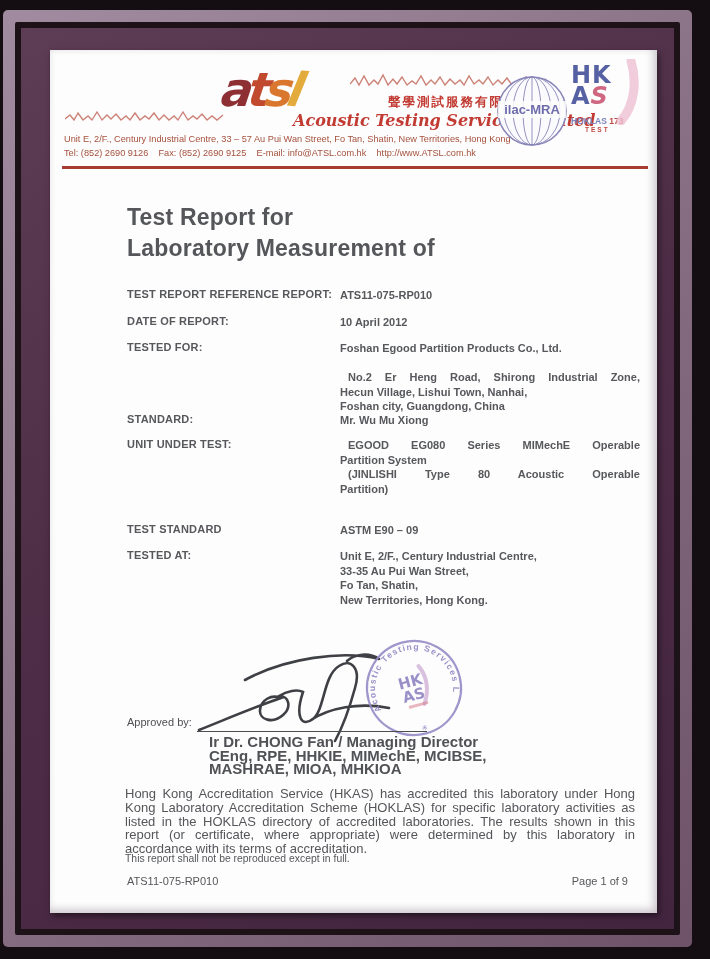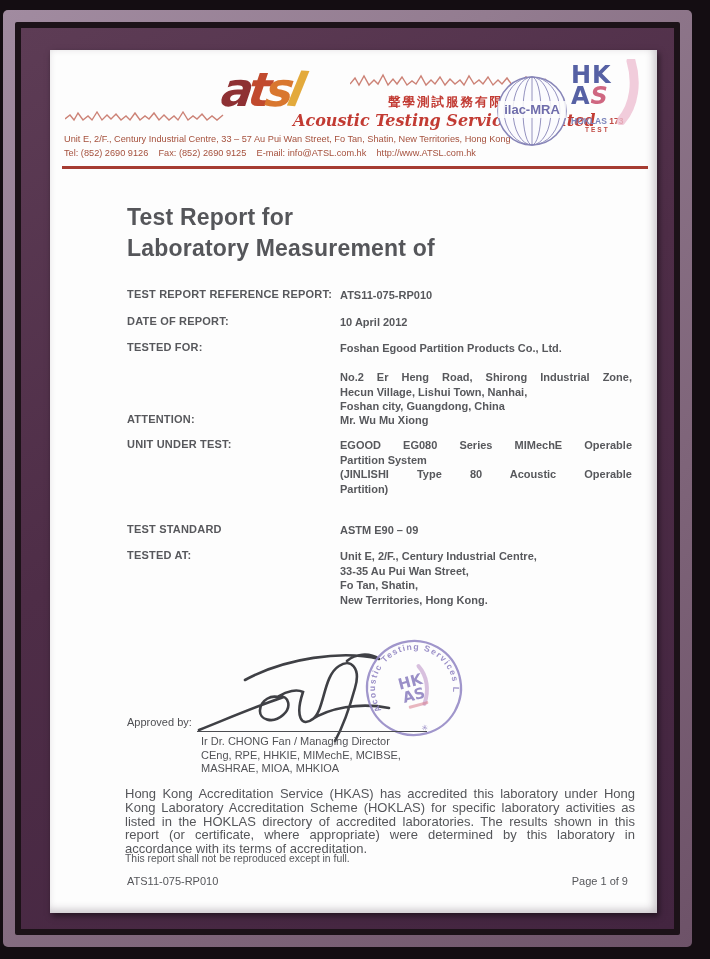--- a/index.html
+++ b/index.html
@@ -43,27 +43,27 @@
 
   
   .title { position:absolute; left:77px; top:146px; font-size:23px; font-weight:bold; line-height:31px;
     color:#55565a; letter-spacing:.2px;margin-top:6px; }
 
   
   .row { position:absolute; left:77px; width:506px; font-size:11px; font-weight:bold; color:#57585c; }
   .lbl { position:absolute; left:0; top:0; white-space:nowrap; letter-spacing:.2px; }
   .val { position:absolute; left:213px; top:0; width:292px; line-height:14.5px; }
   .vline { width:292px; }
-  .stretch { text-align:justify; text-align-last:justify; }
+  .stretch { text-align:justify; text-align-last:justify;margin-left:8px; }
 
   
   .approved { position:absolute; left:77px; top:666px; font-size:11px; color:#4e4f53; }
   .sigline { position:absolute; left:147px; top:681px; width:230px; border-top:1.6px solid #4c4d51; }
   .sig-svg { position:absolute; left:143px; top:596px; }
-  .signame { position:absolute; left:151px; top:685px; font-size:11px; font-weight:400; color:#515256; line-height:13.5px; }
+  .signame { position:absolute; left:159px; top:685px; font-size:15px; font-weight:700; color:#515256; line-height:13.5px; }
   .stamp { position:absolute; left:312px; top:586px; opacity:.88; }
 
   
   .accred { position:absolute; left:75px; top:737px; width:510px; font-size:13px; line-height:13.8px;
     color:#55565a; text-align:justify; }
   .note { position:absolute; left:75px; top:803px; font-size:10.4px; color:#55565a; }
   .docline { position:absolute; left:77px; top:825px; right:29px; font-size:11px; color:#55565a;
     display:flex; justify-content:space-between; }
 </style>
 </head>
@@ -130,21 +130,21 @@
             <div class="val">Foshan Egood Partition Products Co., Ltd.</div>
           </div>
           <div class="row" style="top:320px">
             <div class="val">
               <div class="vline stretch">No.2 Er Heng Road, Shirong Industrial Zone,</div>
               <div class="vline">Hecun Village, Lishui Town, Nanhai,</div>
               <div class="vline">Foshan city, Guangdong, China</div>
             </div>
           </div>
           <div class="row" style="top:363px">
-            <div class="lbl">ATTENTION:</div>
+            <div class="lbl">STANDARD:</div>
             <div class="val">Mr. Wu Mu Xiong</div>
           </div>
           <div class="row" style="top:388px">
             <div class="lbl">UNIT UNDER TEST:</div>
             <div class="val">
               <div class="vline stretch">EGOOD EG080 Series MIMechE Operable</div>
               <div class="vline">Partition System</div>
               <div class="vline stretch">(JINLISHI Type 80 Acoustic Operable</div>
               <div class="vline">Partition)</div>
             </div>

